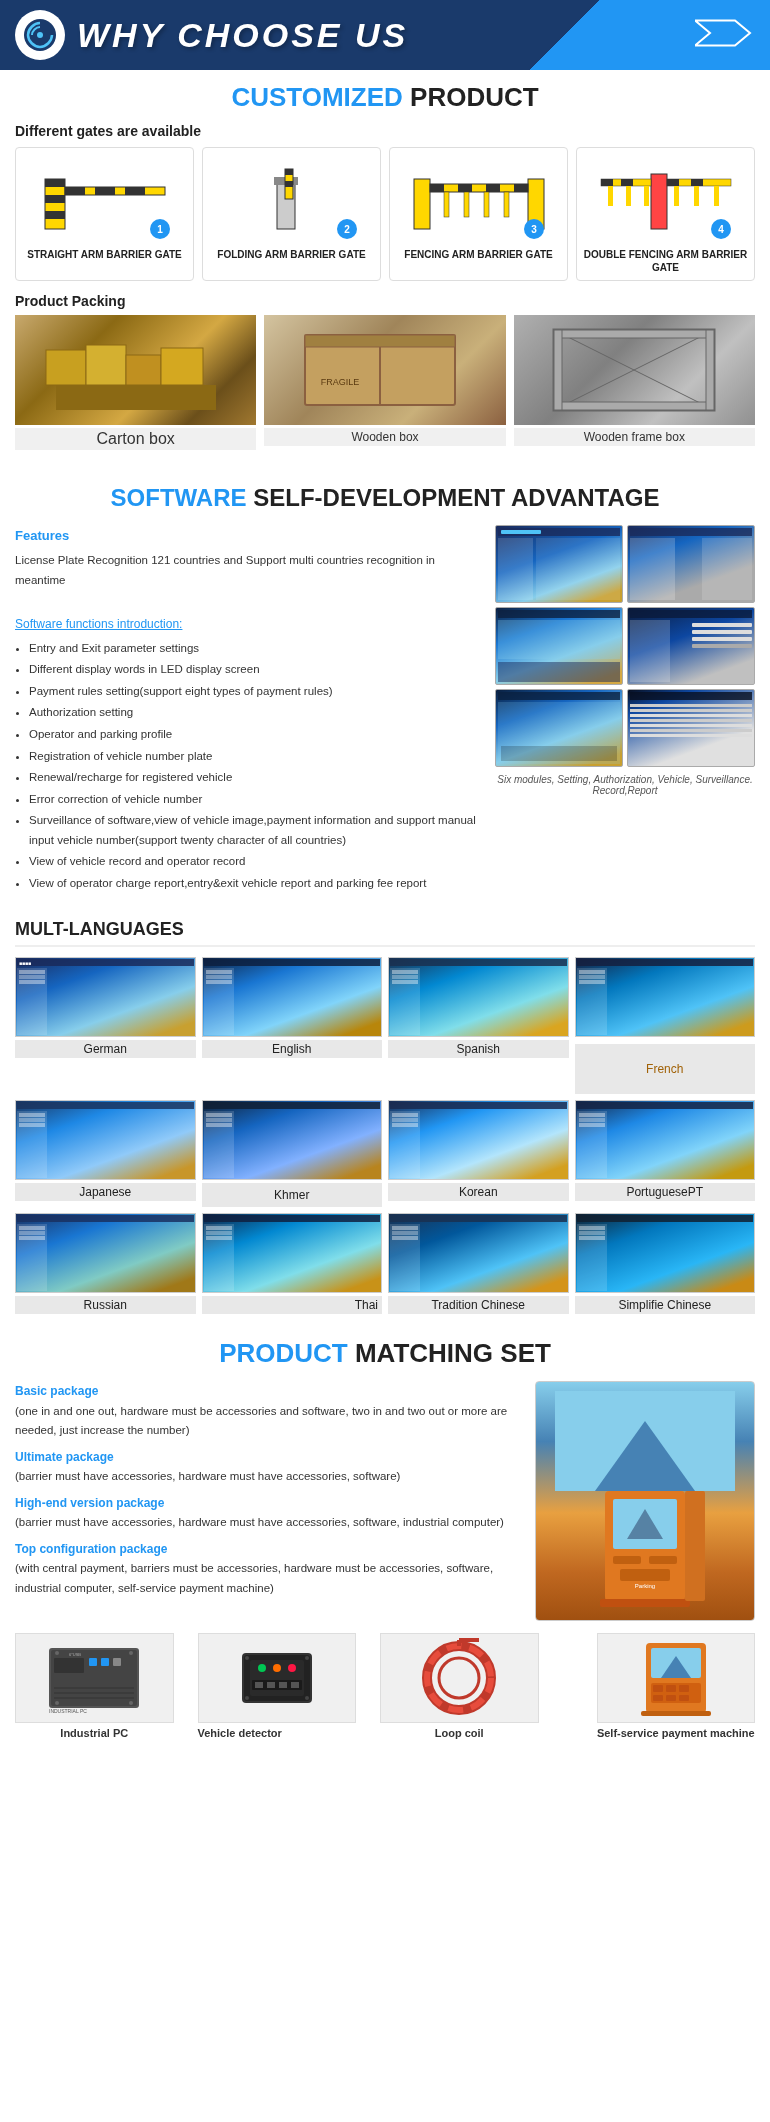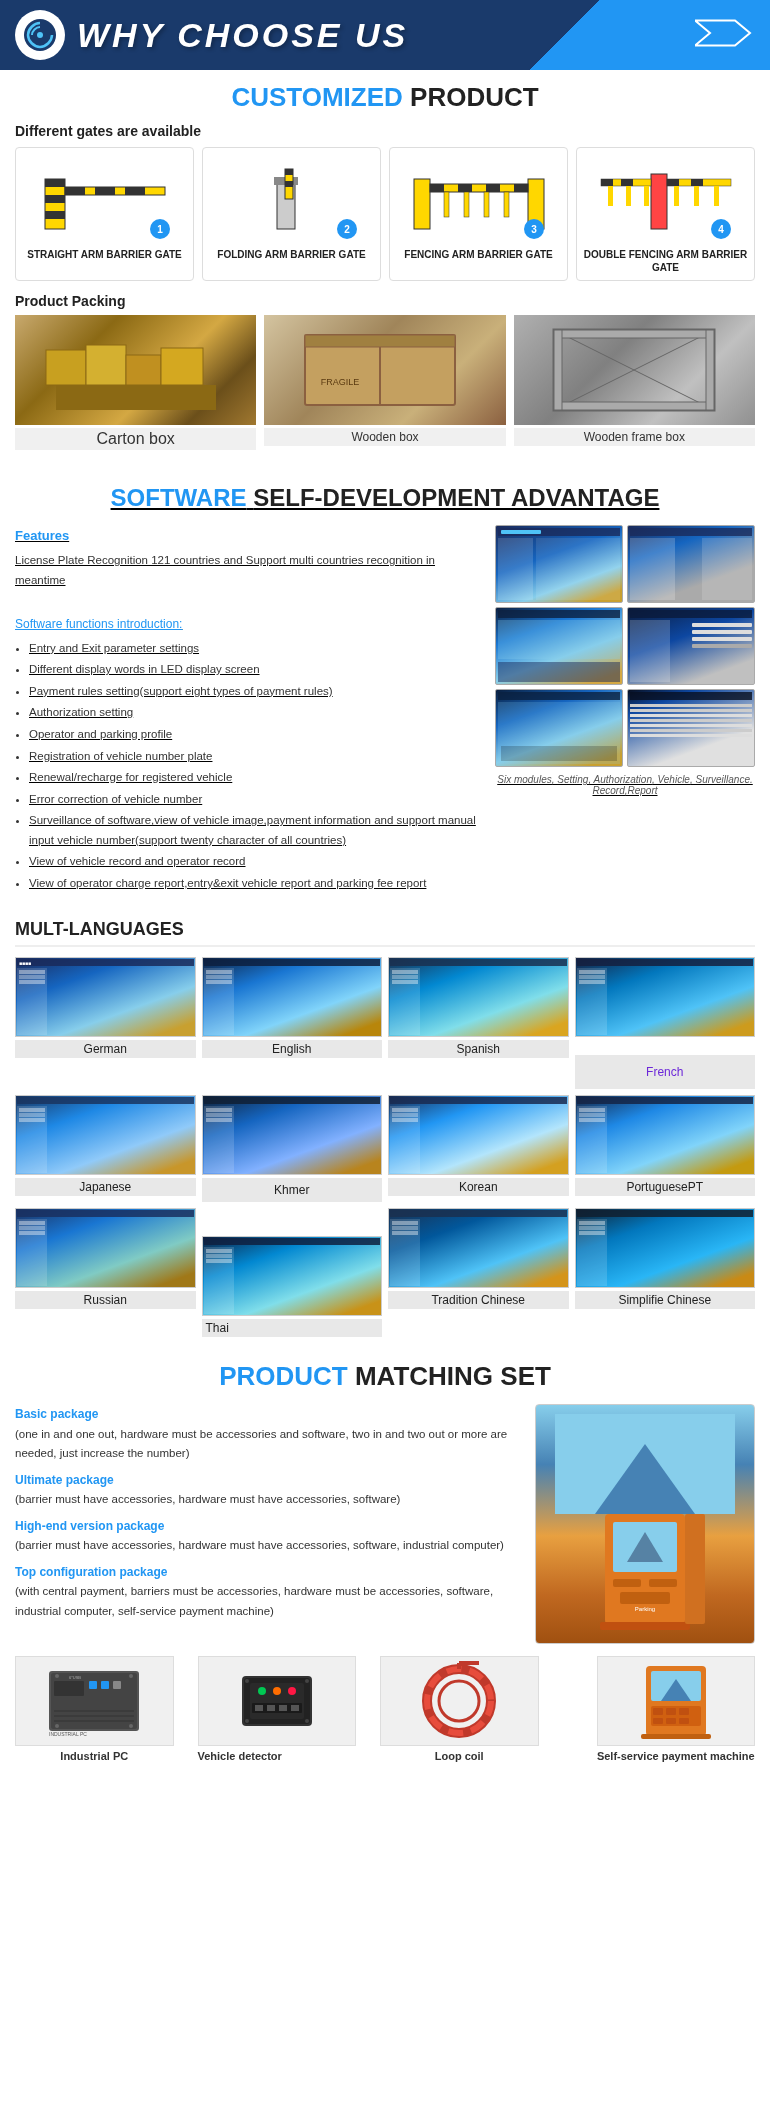--- a/index.html
+++ b/index.html
@@ -174,21 +174,21 @@
           <rect x="20" y="82" width="160" height="8" fill="#aaa" stroke="#666" stroke-width="1"></rect>
           <rect x="20" y="10" width="8" height="80" fill="#aaa" stroke="#666" stroke-width="1"></rect>
           <rect x="172" y="10" width="8" height="80" fill="#aaa" stroke="#666" stroke-width="1"></rect>
         </svg>
       </div>
       <div style="font-size:12px; color:#333; margin-top:3px; background:#f0f0f0; padding:2px;">Wooden frame box</div>
     </div>
   </div>
 </div>
 
-<div style="padding:12px 15px; background:#fff;text-decoration:underline;">
+<div style="padding:12px 15px; background:#fff;">
   <div style="text-align:center; font-size:24px; font-weight:bold; margin-bottom:12px; line-height:1.3;">
     <span style="color:#2196F3;">SOFTWARE</span>
     <span style="color:#222;"> SELF-DEVELOPMENT ADVANTAGE</span>
   </div>
 
   <div style="display:flex; gap:12px;">
 
     <div style="flex:1; font-size:11.5px; line-height:1.7; color:#333;">
       <div style="color:#2196F3; font-weight:bold; font-size:13px; margin-bottom:4px;">Features</div>
       <div style="margin-bottom:24px; font-size:11.5px;">License Plate Recognition 121 countries and Support multi countries recognition in meantime</div>
@@ -309,21 +309,21 @@
 
     <div style="text-align:center;">
       <div style="width:100%; height:80px; background:linear-gradient(160deg, #152040 0%, #0277BD 30%, #4FC3F7 65%, #cd9b1d 90%); border:1px solid #ccc; overflow:hidden; position:relative;">
         <div style="position:absolute; top:1px; left:1px; right:1px; height:7px; background:rgba(21,32,64,0.85);"></div>
         <div style="position:absolute; top:10px; left:1px; width:30px; bottom:1px; background:rgba(255,255,255,0.15); display:flex; flex-direction:column; padding:2px; gap:1px;">
           <div style="height:4px; background:rgba(255,255,255,0.4);"></div>
           <div style="height:4px; background:rgba(255,255,255,0.3);"></div>
           <div style="height:4px; background:rgba(255,255,255,0.4);"></div>
         </div>
       </div>
-      <div style="font-size:12px; color:#6d28d9; margin-top:18px; background:#e8e8e8; padding:10px 4px;">French</div>
+      <div style="font-size:12px; color:#a16207; margin-top:7px; background:#e8e8e8; padding:18px 4px;">French</div>
     </div>
 
     <div style="text-align:center;">
       <div style="width:100%; height:80px; background:linear-gradient(160deg, #1a3560 0%, #1E88E5 30%, #90CAF9 65%, #c8962a 90%); border:1px solid #ccc; overflow:hidden; position:relative;">
         <div style="position:absolute; top:1px; left:1px; right:1px; height:7px; background:rgba(26,53,96,0.85);"></div>
         <div style="position:absolute; top:10px; left:1px; width:30px; bottom:1px; background:rgba(255,255,255,0.15); display:flex; flex-direction:column; padding:2px; gap:1px;">
           <div style="height:4px; background:rgba(255,255,255,0.4);"></div>
           <div style="height:4px; background:rgba(255,255,255,0.3);"></div>
           <div style="height:4px; background:rgba(255,255,255,0.4);"></div>
         </div>
@@ -372,21 +372,21 @@
         <div style="position:absolute; top:1px; left:1px; right:1px; height:7px; background:rgba(26,48,96,0.85);"></div>
         <div style="position:absolute; top:10px; left:1px; width:30px; bottom:1px; background:rgba(255,255,255,0.15); display:flex; flex-direction:column; padding:2px; gap:1px;">
           <div style="height:4px; background:rgba(255,255,255,0.4);"></div>
           <div style="height:4px; background:rgba(255,255,255,0.3);"></div>
           <div style="height:4px; background:rgba(255,255,255,0.4);"></div>
         </div>
       </div>
       <div style="font-size:12px; color:#222; margin-top:3px; background:#e8e8e8; padding:2px 4px;">Russian</div>
     </div>
 
-    <div style="text-align:left;margin-top:28px;">
+    <div style="text-align:right;">
       <div style="width:100%; height:80px; background:linear-gradient(160deg, #0f2040 0%, #0288D1 30%, #80DEEA 65%, #c89218 90%); border:1px solid #ccc; overflow:hidden; position:relative;">
         <div style="position:absolute; top:1px; left:1px; right:1px; height:7px; background:rgba(15,32,64,0.85);"></div>
         <div style="position:absolute; top:10px; left:1px; width:30px; bottom:1px; background:rgba(255,255,255,0.15); display:flex; flex-direction:column; padding:2px; gap:1px;">
           <div style="height:4px; background:rgba(255,255,255,0.4);"></div>
           <div style="height:4px; background:rgba(255,255,255,0.3);"></div>
           <div style="height:4px; background:rgba(255,255,255,0.4);"></div>
         </div>
       </div>
       <div style="font-size:12px; color:#222; margin-top:3px; background:#e8e8e8; padding:2px 4px;">Thai</div>
     </div>

